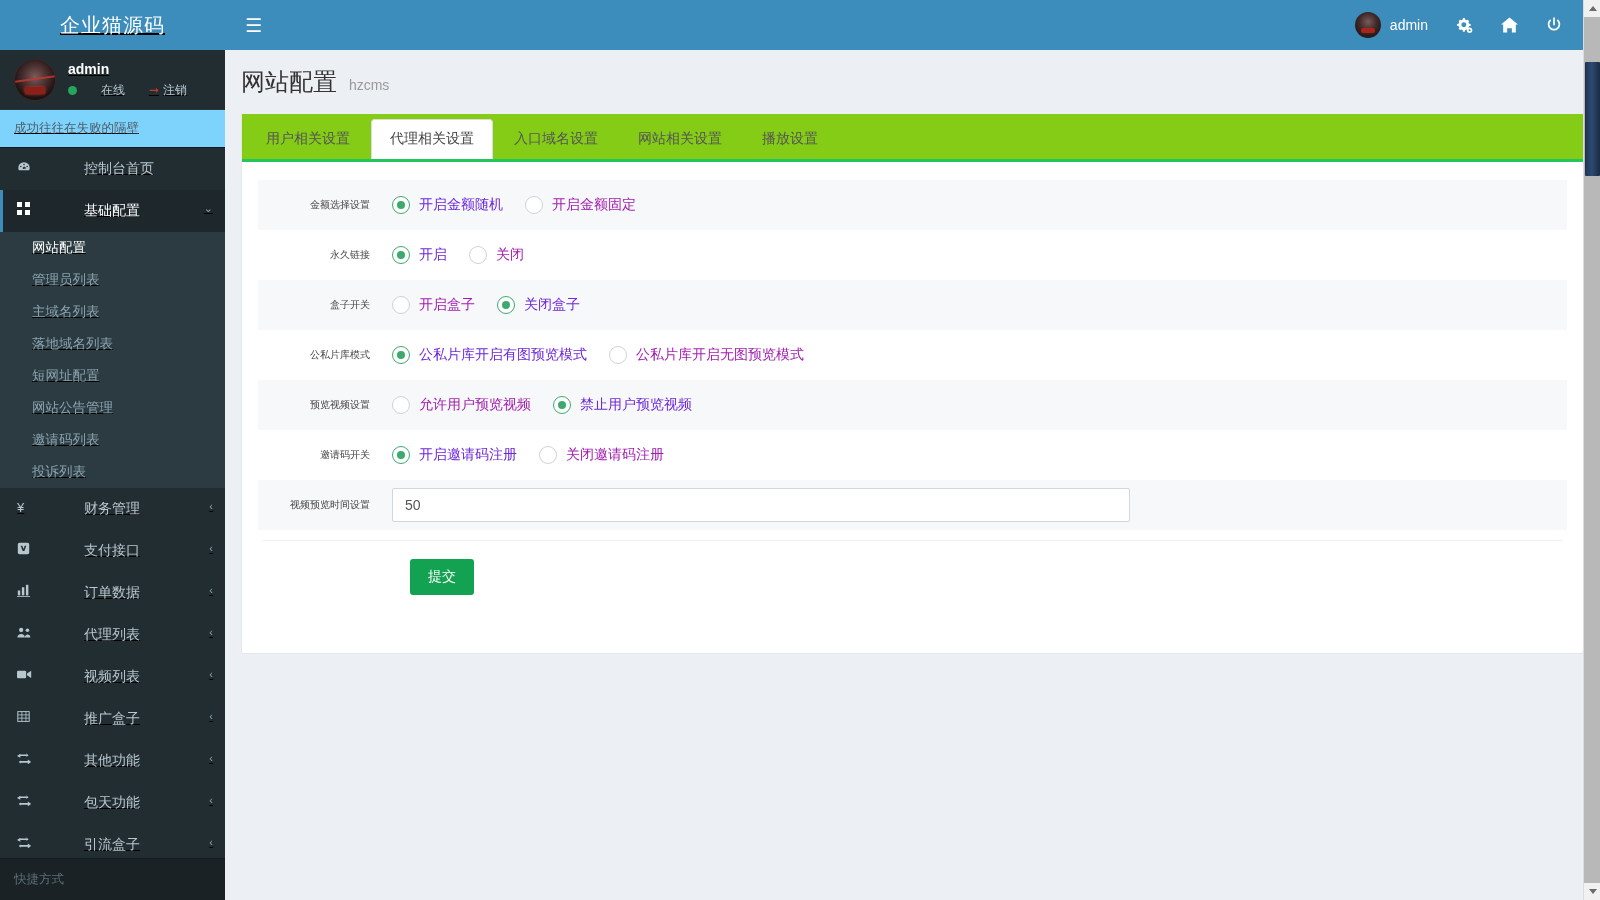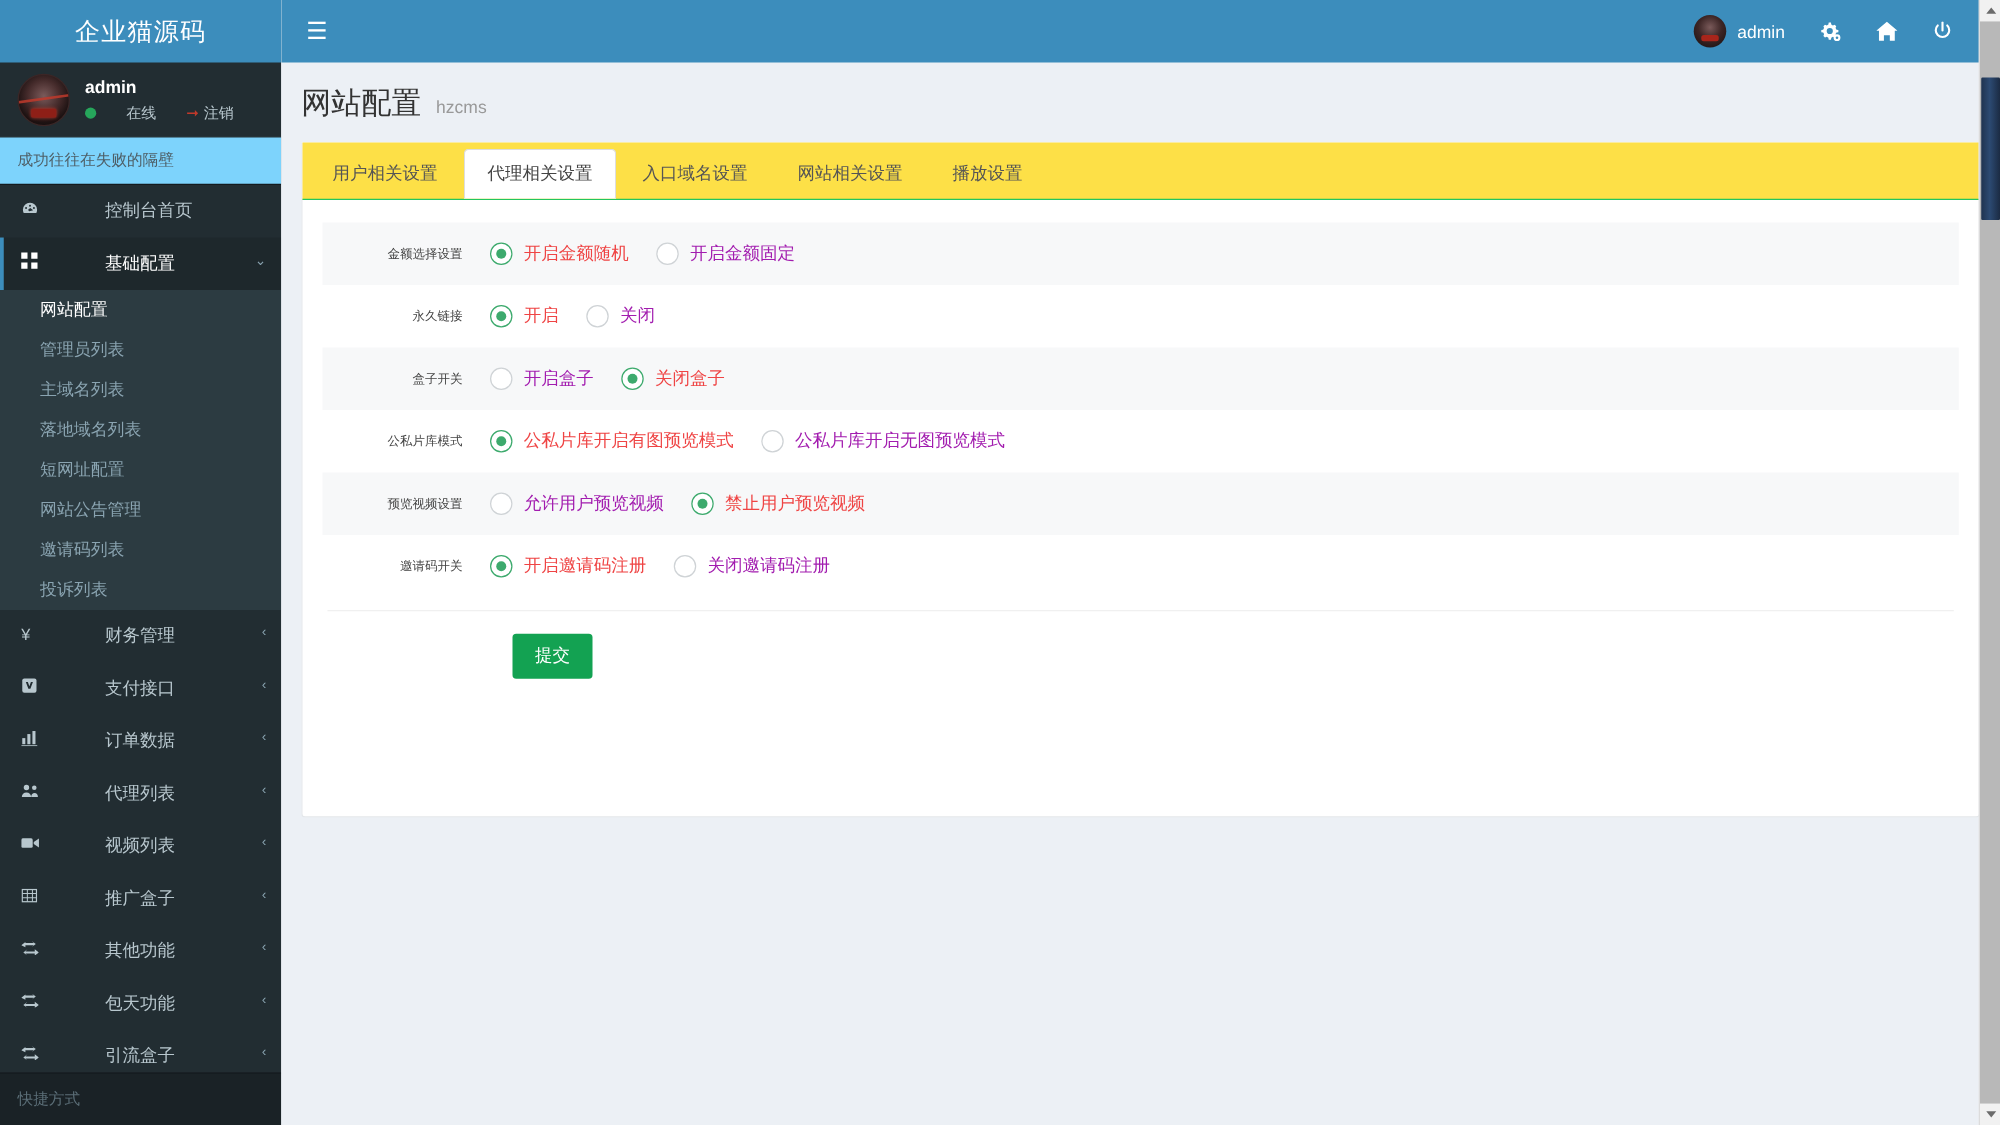--- a/index.html
+++ b/index.html
@@ -15,20 +15,21 @@
   .app { position: relative; width: 1600px; height: 900px; display: flex; }
 
   
   .sidebar {
     width: 225px;
     min-width: 225px;
     height: 900px;
     background: #222d32;
     overflow: hidden;
     position: relative;
+    text-decoration: underline;
   }
   .logo {
     height: 50px;
     background: #3c8dbc;
     color: #ffffff;
     font-size: 20px;
     display: flex;
     align-items: center;
     justify-content: center;
     letter-spacing: 1px;
@@ -142,21 +143,21 @@
 
   .panel {
     margin: 4px 16px 0 16px;
     background: #ffffff;
     border: 1px solid #e4e7ea;
     border-top: none;
     border-radius: 0 3px 3px 3px;
     min-height: 540px;
     position: relative;
   }
-  .tabs { display: flex; list-style: none; padding: 5px 5px 0 5px; background: #fde047; border-bottom: 1px solid #22c55e; }
+  .tabs { display: flex; list-style: none; padding: 5px 5px 0 5px; background: #84cc16; border-bottom: 3px solid #22c55e; }
   .tabs li a {
     display: block; padding: 10px 18px; color: #555555; font-size: 14px;
     text-decoration: none; border: 1px solid transparent; border-radius: 4px 4px 0 0;
     margin-right: 2px;
   }
   .tabs li.active a {
     background: #ffffff; border-color: #ddd; border-bottom-color: #ffffff;
     color: #444444; margin-bottom: -1px;
   }
 
@@ -175,21 +176,21 @@
   .radio-item { display: flex; align-items: center; margin-right: 22px; cursor: pointer; }
   .radio {
     width: 18px; height: 18px; border-radius: 50%;
     border: 1px solid #cfd3d6; background: #ffffff;
     display: inline-flex; align-items: center; justify-content: center; flex: none;
   }
   .radio.checked { border-color: #3daa6d; }
   .radio.checked::after {
     content: ""; width: 8px; height: 8px; border-radius: 50%; background: #3daa6d;
   }
-  .radio-label { margin-left: 9px; color: #ef4444; font-size: 14px; }
+  .radio-label { margin-left: 9px; color: #6d28d9; font-size: 14px; }
   .radio-label.muted { color: #a21caf; }
 
   .text-input {
     height: 34px; width: 738px;
     border: 1px solid #d2d6de; border-radius: 2px;
     padding: 6px 12px; color: #555555; font-size: 14px;
     font-family: "Liberation Sans", "DejaVu Sans", sans-serif;
     background: #ffffff; outline: none;
   }
   .divider { height: 1px; background: #f0f0f0; margin: 10px 4px 0 4px; }
@@ -554,20 +555,26 @@
               <span class="radio checked"></span>
               <span class="radio-label">开启邀请码注册</span>
             </label>
             <label class="radio-item">
               <span class="radio"></span>
               <span class="radio-label muted">关闭邀请码注册</span>
             </label>
           </div>
         </div>
 
+        <div class="form-row striped">
+          <div class="frow-label">视频预览时间设置</div>
+          <div class="frow-ctrl">
+            <input class="text-input" type="text" value="50" style="">
+          </div>
+        </div>
 
         <div class="divider"></div>
 
         <div class="submit-row">
           <button type="button" class="btn-submit">提交</button>
         </div>
 
       </form>
     </div>
 

